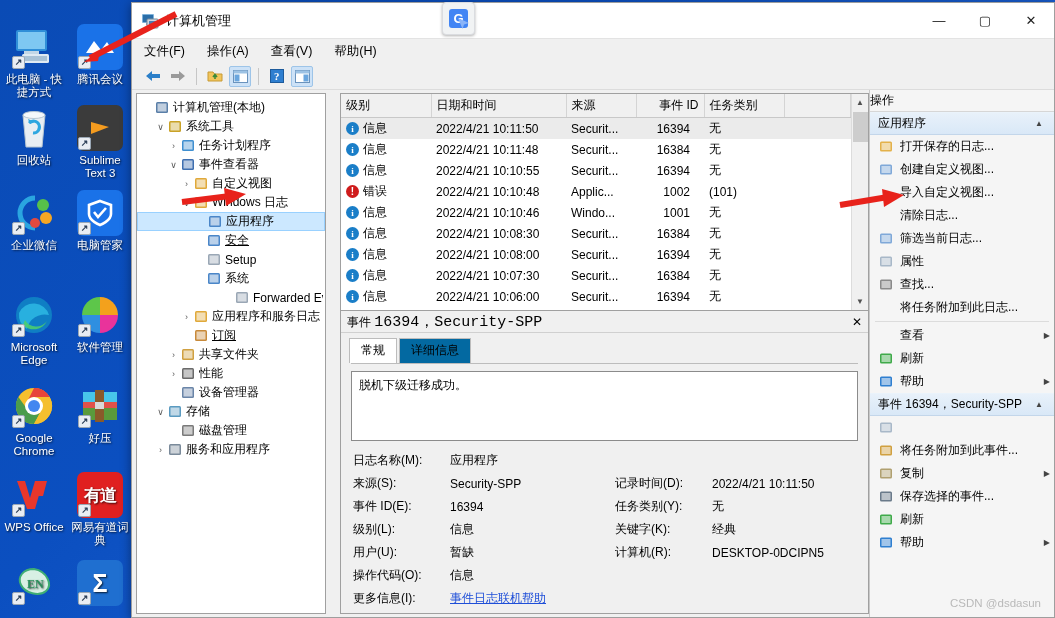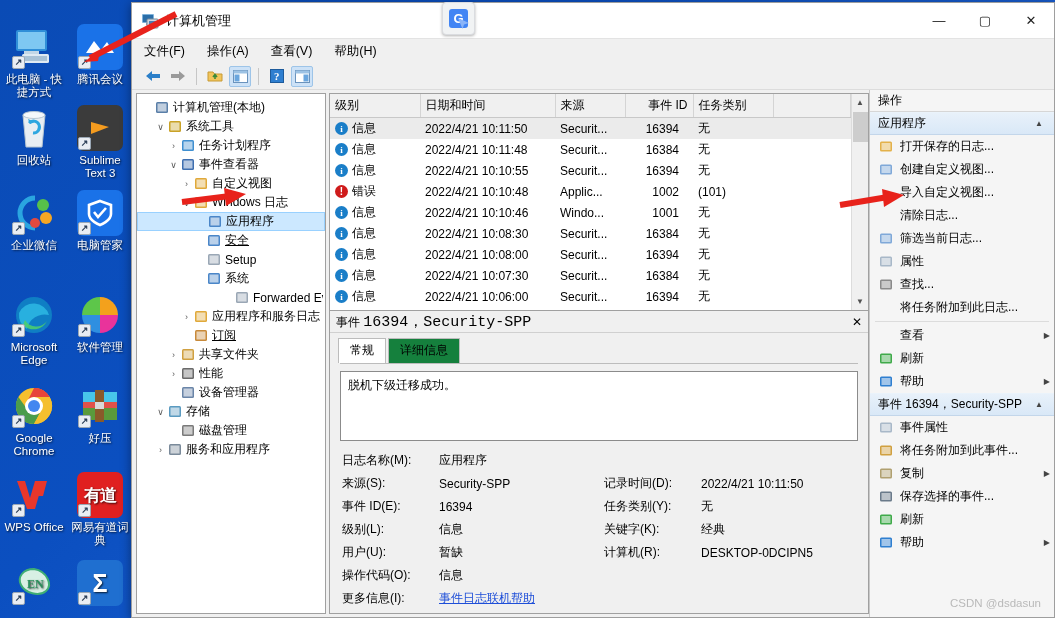--- a/index.html
+++ b/index.html
@@ -40,21 +40,21 @@
   .toolbar { height:27px; background:#f0f0f0; display:flex; align-items:center;
              padding-left:10px; border-bottom:1px solid #dcdcdc; gap:3px; }
   .tbi { width:22px; height:21px; display:flex; align-items:center; justify-content:center;
          border-radius:2px; font-size:13px; }
   .tbi.sel { background:#cde2f7; border:1px solid #9dc4e8; }
   .tbsep { width:1px; height:17px; background:#c6c6c6; margin:0 4px; }
 
   .body { flex:1; display:flex; background:#f0f0f0; overflow:hidden; }
 
   
-  .tree { width:190px; background:#fff; border:1px solid #a0a0a0; margin:3px 0 3px 4px;
+  .tree { width:190px; background:#fff; border:1px solid #a0a0a0; margin:3px 11px 3px 4px;
           font-size:12px; overflow:hidden; padding-top:4px; }
   .tnode { display:flex; align-items:center; height:19px; white-space:nowrap;
            padding-right:2px; }
   .tnode.sel { background:#cce8ff; border:1px solid #99d1ff; }
   .chev { width:13px; text-align:center; font-size:9px; color:#5a5a5a; flex:none; }
   .tico { width:15px; height:14px; margin-right:4px; flex:none; display:flex;
           align-items:center; justify-content:center; font-size:10px; }
   .tlbl { overflow:hidden; text-overflow:clip; }
 
   
@@ -88,35 +88,35 @@
 
   
   .details { flex:1; border:1px solid #a0a0a0; border-top:0; background:#f0f0f0;
              display:flex; flex-direction:column; min-height:0; }
   .dhead { height:22px; background:#f0f0f0; border-bottom:1px solid #d0d0d0;
            display:flex; align-items:center; padding:0 6px; font-size:12px; }
   .dhead .t { flex:1; }
   .dhead .t .mono { font-family:"Liberation Mono", monospace; font-size:15px; }
   .tabs { display:flex; padding:5px 0 0 8px; font-size:12px; background:#f0f0f0; }
   .tab { padding:3px 11px 4px; border:1px solid #bcbcbc; border-bottom:0;
-         background:#15803d; margin-right:2px; }
+         background:#0369a1; margin-right:2px; }
   .tab.active { background:#fff; position:relative; top:0; font-weight:normal; }
   .msgbox { margin:0 10px; background:#fff; border:1px solid #8b8b8b;
             height:70px; padding:5px 7px; font-size:12px; }
   .fields { padding:8px 10px 0 12px; font-size:12px; }
   .frow { display:flex; height:23px; align-items:center; }
   .fl { width:97px; color:#000; }
   .fv { width:165px; }
   .fl2 { width:97px; }
   .link { color:#1f4fd8; text-decoration:underline; }
 
   
   .actions { width:185px; border-left:1px solid #c8c8c8; background:#f5f5f5;
              font-size:12px; display:flex; flex-direction:column; }
-  .ahead { height:22px; display:flex; align-items:center; padding-left:8px;
+  .ahead { height:22px; display:flex; align-items:center; 
            border-bottom:1px solid #d6d6d6; background:#f5f5f5; }
   .agroup { height:23px; display:flex; align-items:center; padding:0 7px 0 8px;
             background:linear-gradient(#e8f1fa,#d9e8f7); border-bottom:1px solid #c3d6ea;
             border-top:1px solid #eaf3fb; }
   .agroup .g { flex:1; }
   .aitem { height:23px; display:flex; align-items:center; padding-left:7px; gap:6px; }
   .aico { width:17px; height:15px; flex:none; display:flex; align-items:center;
           justify-content:center; font-size:11px; }
   .aitem .txt { flex:1; overflow:hidden; white-space:nowrap; }
   .arrow { font-size:8px; color:#444; padding-right:4px; }
@@ -892,21 +892,20 @@
         <div class="arrow">▲</div>
       </div>
       <div id="act2-host">
           <div class="aitem">
             <span class="aico">
               <svg width="14" height="13" viewBox="0 0 14 13">
                 <rect x="1" y="1.5" width="12" height="10" rx="1.5" fill="#a8b8c8"></rect>
                 <rect x="2.5" y="3" width="9" height="7" fill="#fff" opacity=".55"></rect>
               </svg>
             </span>
-            <span class="txt">事件属性</span>
           </div>
           <div class="aitem">
             <span class="aico">
               <svg width="14" height="13" viewBox="0 0 14 13">
                 <rect x="1" y="1.5" width="12" height="10" rx="1.5" fill="#d0a040"></rect>
                 <rect x="2.5" y="3" width="9" height="7" fill="#fff" opacity=".55"></rect>
               </svg>
             </span>
             <span class="txt">将任务附加到此事件...</span>
           </div>

